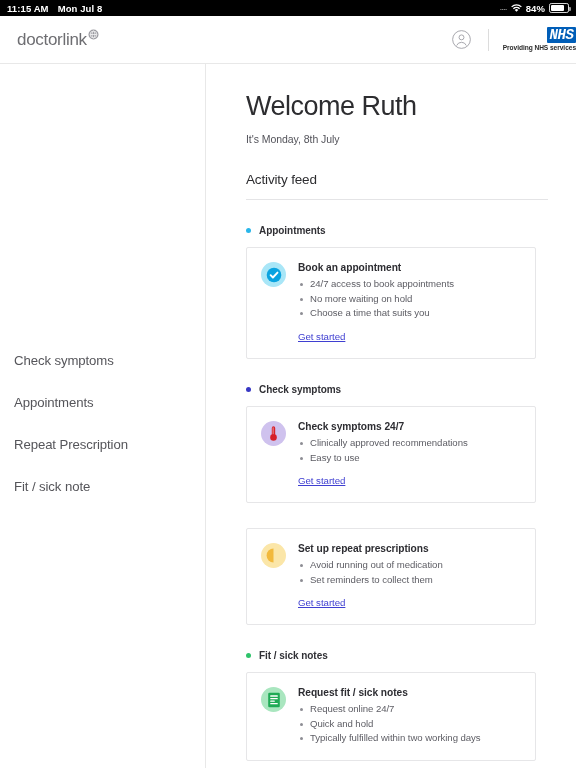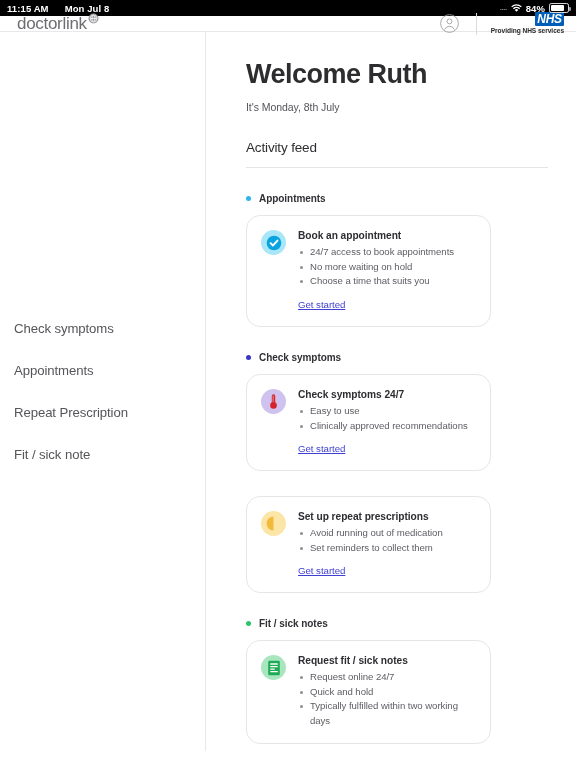--- a/index.html
+++ b/index.html
@@ -23,21 +23,21 @@
     height: 16px;
     background: #000000;
     color: #ffffff;
     display: flex;
     align-items: center;
     padding: 0 7px;
     font-size: 9.5px;
     font-weight: bold;
     letter-spacing: 0.1px;
   }
-  .sb-time { margin-right: 16px; }
+  .sb-time { margin-right: 9px; }
   .sb-date { font-weight: bold; }
   .sb-right {
     margin-left: auto;
     display: flex;
     align-items: center;
     gap: 4px;
   }
   .sb-dots {
     color: #8a8a8a;
     font-size: 8px;
@@ -63,26 +63,26 @@
     border-radius: 0 1px 1px 0;
   }
   .battery-fill {
     height: 100%;
     background: #ffffff;
     border-radius: 1px;
   }
 
   
   .appheader {
-    height: 16px;
+    height: 48px;
     background: #ffffff;
     border-bottom: 1px solid #e8e8e8;
     display: flex;
     align-items: center;
-    padding: 0 12px 0 17px;
+    padding: 0 0 0 17px;
   }
   .logo {
     display: flex;
     align-items: flex-start;
     font-size: 17px;
     color: #6e6e72;
     font-weight: 400;
     letter-spacing: -0.3px;
     line-height: 1;
   }
@@ -108,24 +108,24 @@
   }
   .nhs-block {
     display: flex;
     flex-direction: column;
     align-items: flex-end;
     line-height: 1;
   }
   .nhs-logo {
     background: #005eb8;
     color: #ffffff;
-    font-family: Liberation Sans, sans-serif;
+    font-family: Liberation Mono, monospace;
     font-weight: bold;
     font-style: italic;
-    font-size: 12px;
+    font-size: 14px;
     letter-spacing: -0.4px;
     padding: 1px 2.5px 1.5px 2.5px;
     border-radius: 1px;
     margin-bottom: 2px;
   }
   .nhs-tag {
     font-size: 6.6px;
     font-weight: bold;
     color: #2a2a2a;
     letter-spacing: -0.05px;
@@ -174,21 +174,21 @@
   .main {
     flex: 1 1 auto;
     padding: 0 0 0 40px;
     overflow: hidden;
     position: relative;
   }
   .main-inner { padding-top: 27px; width: 302px; }
 
   .welcome {
     font-size: 27px;
-    font-weight: 700;
+    font-weight: 400;
     color: #2d2d30;
     letter-spacing: -0.5px;
     line-height: 1.12;
   }
   .subtitle {
     margin-top: 12px;
     font-size: 10.5px;
     color: #53535a;
     letter-spacing: -0.05px;
   }
@@ -219,26 +219,26 @@
   }
   .sec-label {
     font-size: 10px;
     font-weight: bold;
     color: #303035;
     letter-spacing: -0.05px;
   }
 
   .card {
     border: 1px solid #e6e6e8;
-    border-radius: 14px;
+    border-radius: 2px;
     background: #ffffff;
     padding: 13px 14px 14px 14px;
     display: flex;
     gap: 12px;
-    width: 245px;
+    width: 290px;
   }
   .card-icon {
     width: 25px; height: 25px;
     flex: 0 0 25px;
     border-radius: 50%;
     display: flex;
     align-items: center;
     justify-content: center;
     margin-top: 1px;
   }
@@ -367,22 +367,22 @@
             </div>
             <div class="card">
               <div class="card-icon" style="background: rgb(207, 194, 238);">
                 <svg width="15" height="17" viewBox="0 0 15 17">
                   <rect x="5.8" y="1.2" width="3.4" height="9.6" rx="1.7" fill="#d6202a"></rect>
                   <circle cx="7.5" cy="12.4" r="3.3" fill="#d6202a"></circle>
                   <rect x="6.6" y="2.2" width="1.1" height="7" rx="0.55" fill="#ffffff" opacity="0.45"></rect>
                 </svg>
               </div>
               <div class="card-body"><div class="card-title">Check symptoms 24/7</div><ul class="card-list">
+                  <li>Clinically approved recommendations</li>
                   <li>Easy to use</li>
-                  <li>Clinically approved recommendations</li>
                 </ul><a class="cta">Get started</a></div>
             </div>
           </section>
           <section class="section">
             <div class="card">
               <div class="card-icon" style="background: rgb(251, 230, 168);">
                 <svg width="15" height="15" viewBox="0 0 15 15">
                   <path d="M7.5 0.6a6.9 6.9 0 0 0 0 13.8z" fill="#f2b93c"></path>
                 </svg>
               </div>

